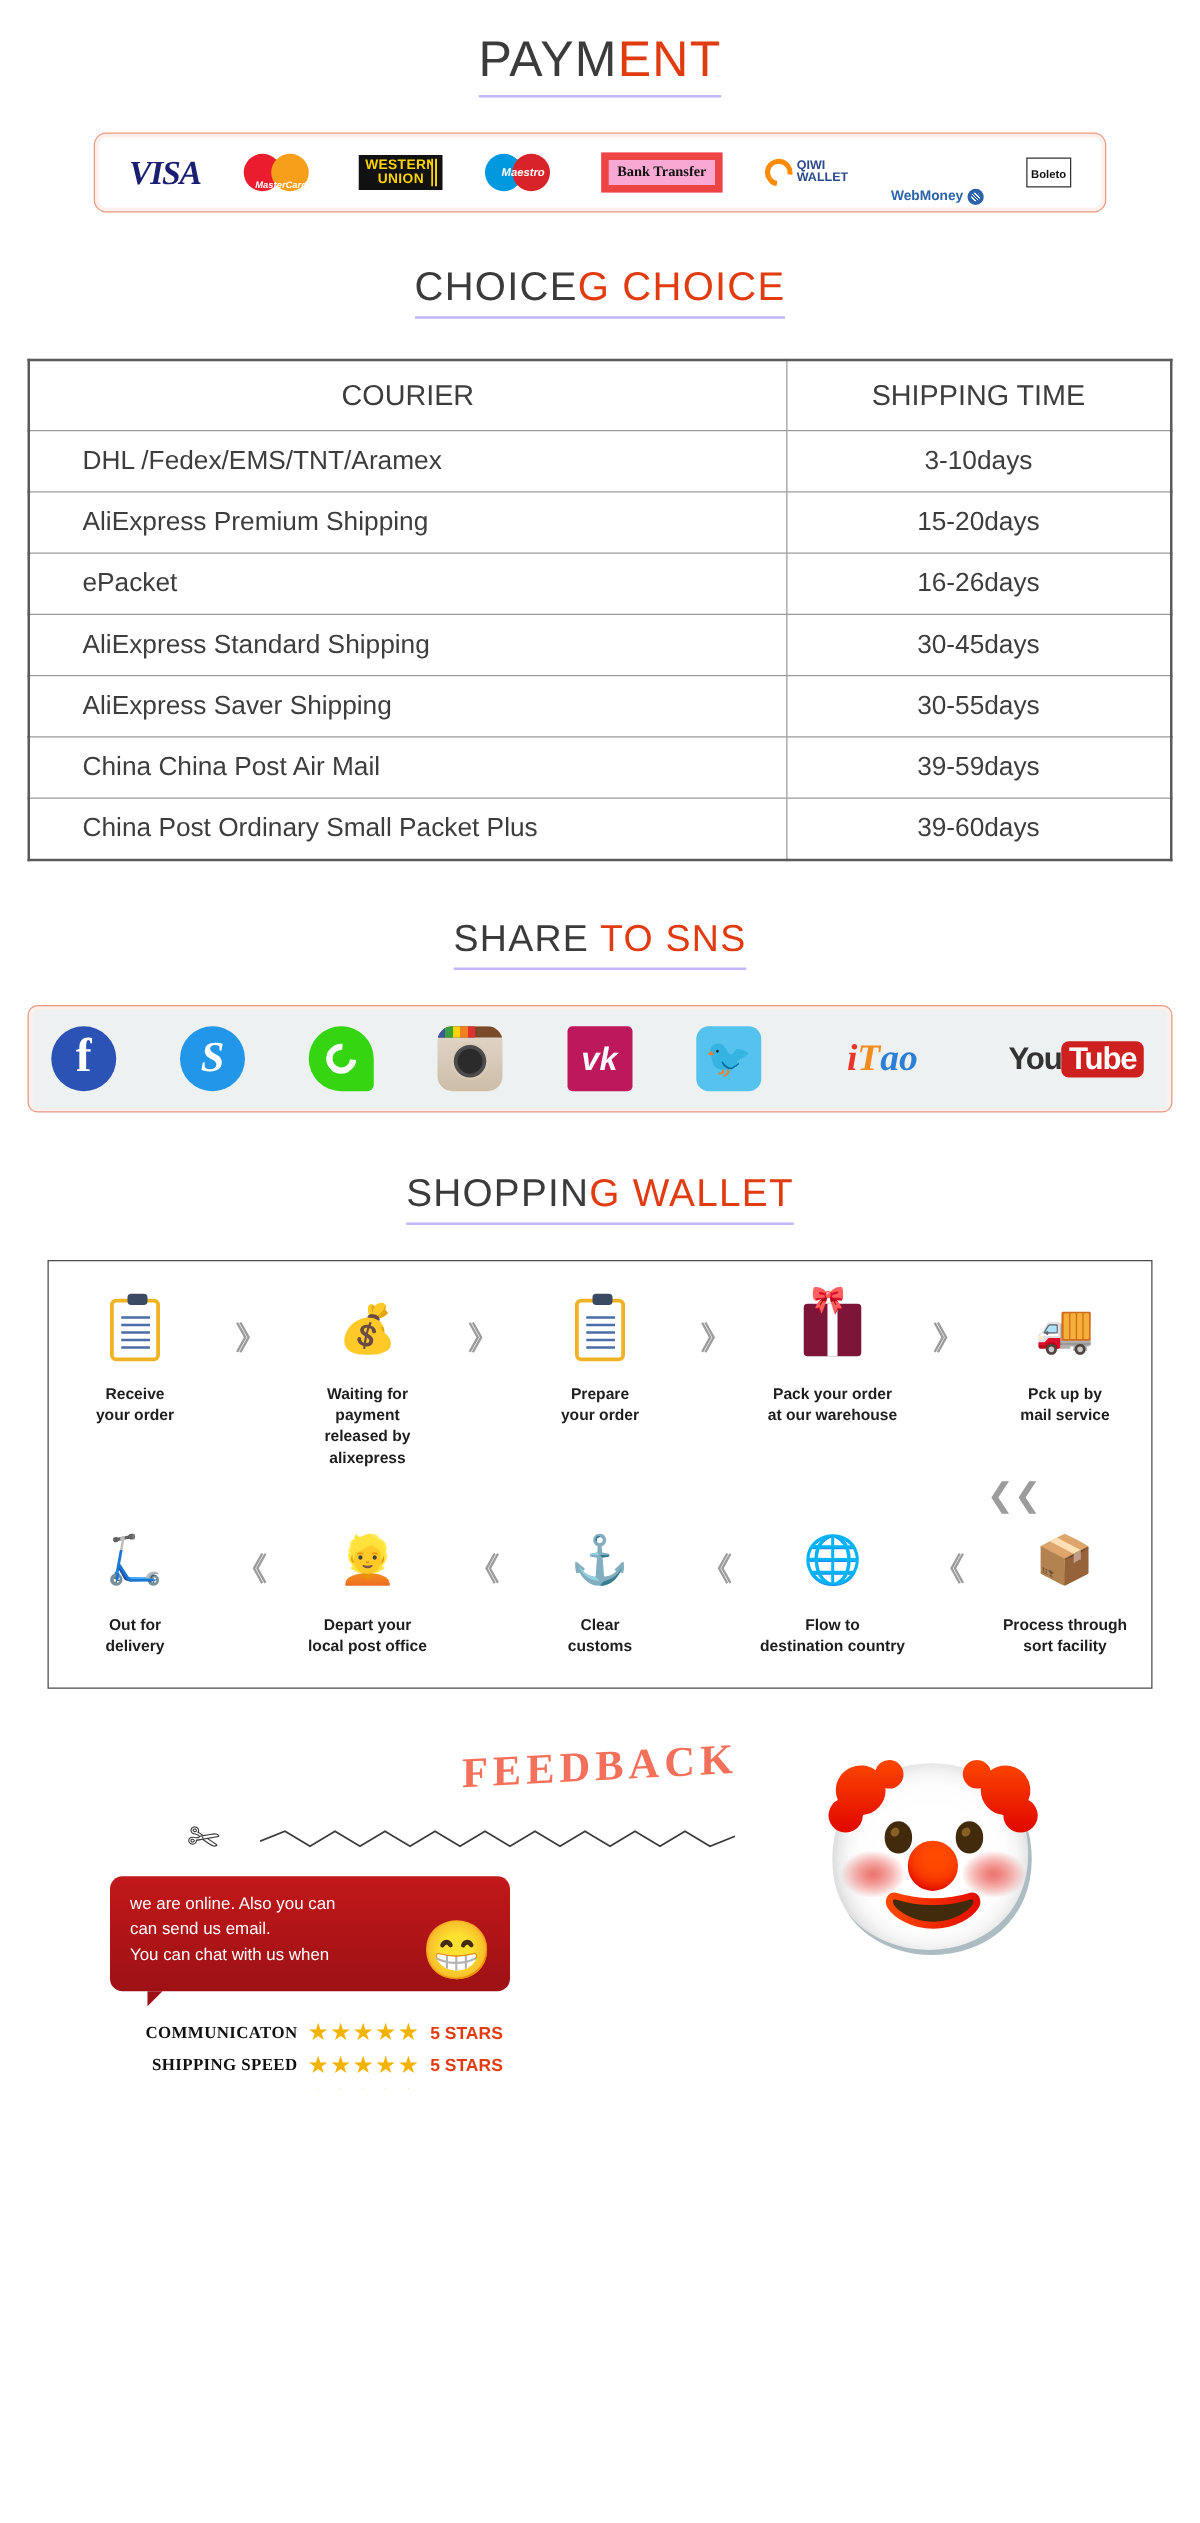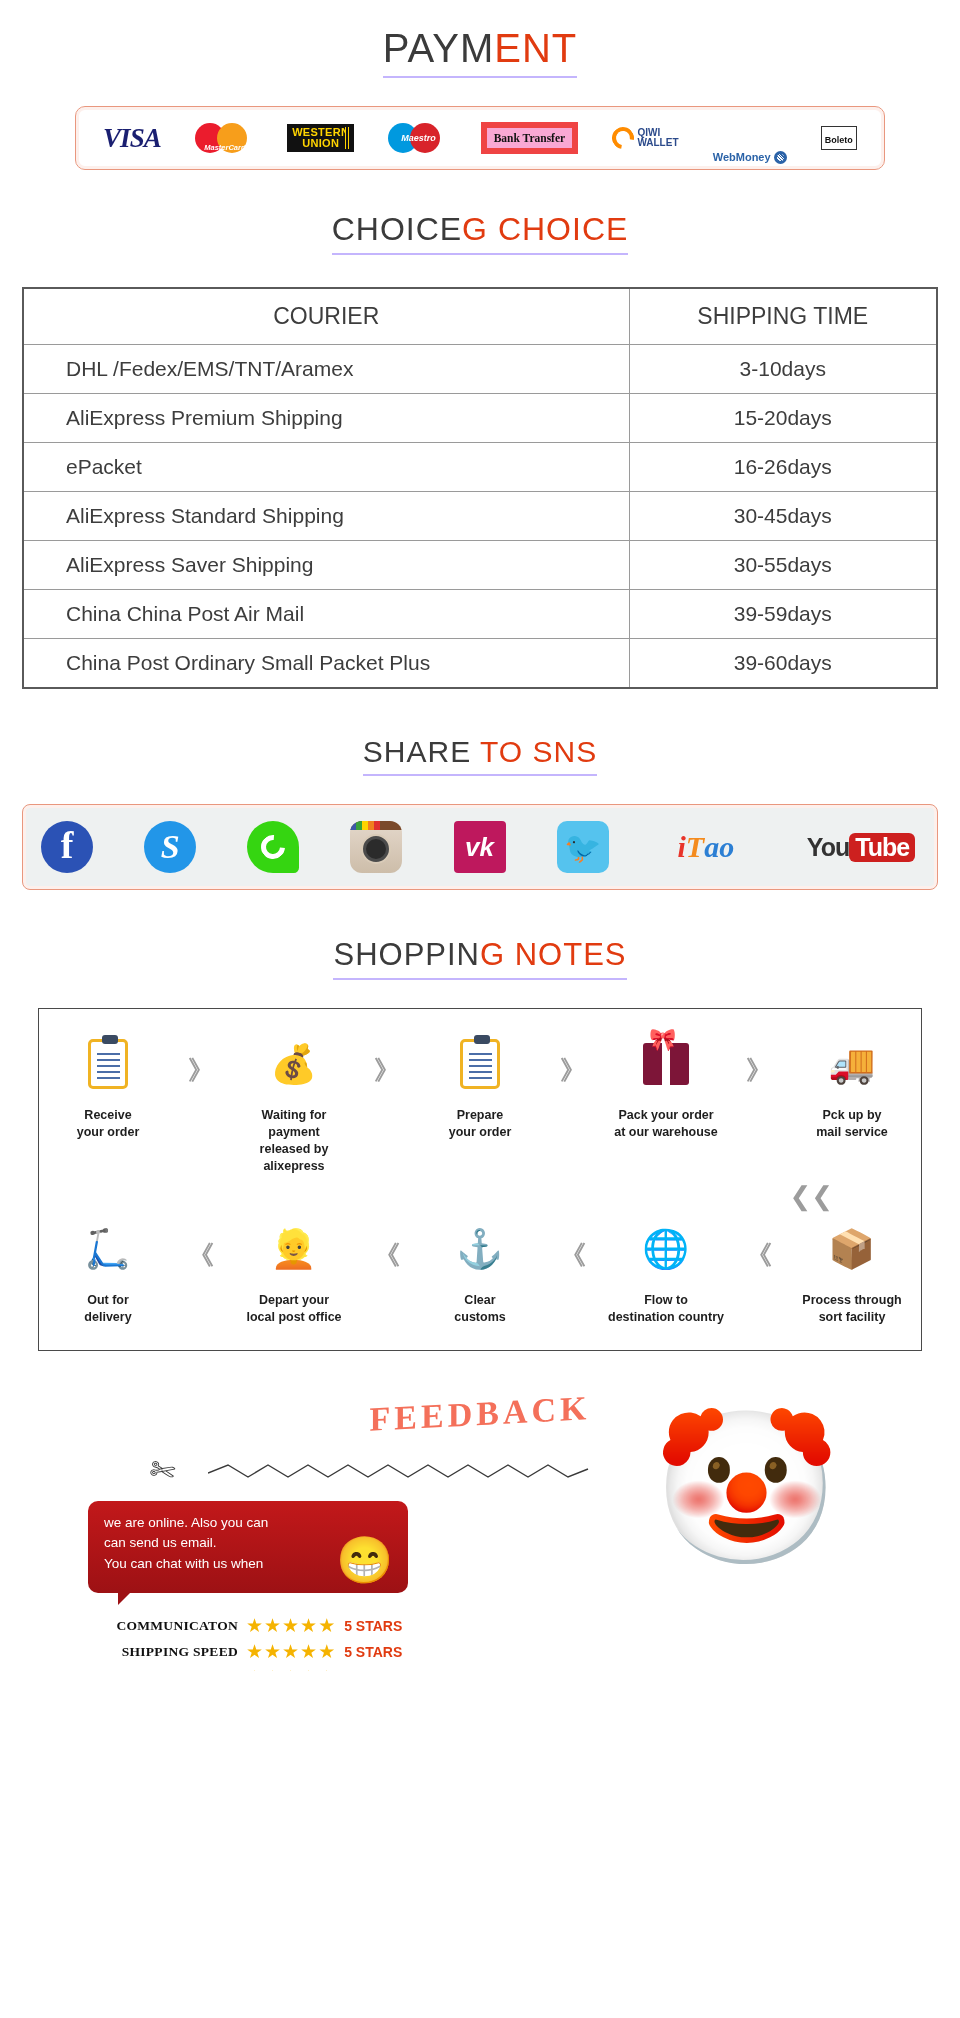--- a/index.html
+++ b/index.html
@@ -343,21 +343,21 @@
           <span class="you">You</span>
             <span class="tube">Tube</span>
         </span>
       </div>
     </div>
   </section>
 
   <section id="notes-section">
     <div class="heading-wrap">
       <div class="heading h-notes">
-        <span class="dark">SHOPPIN</span><span class="red">G NOTES</span>
+        <span class="dark">SHOPPIN</span><span class="red">G WALLET</span>
       </div>
     </div>
 
     <div class="notes-box">
 
       <div class="steps">
         <div class="step">
           <div class="art">
               <span class="art-clip">
                 <i></i>

